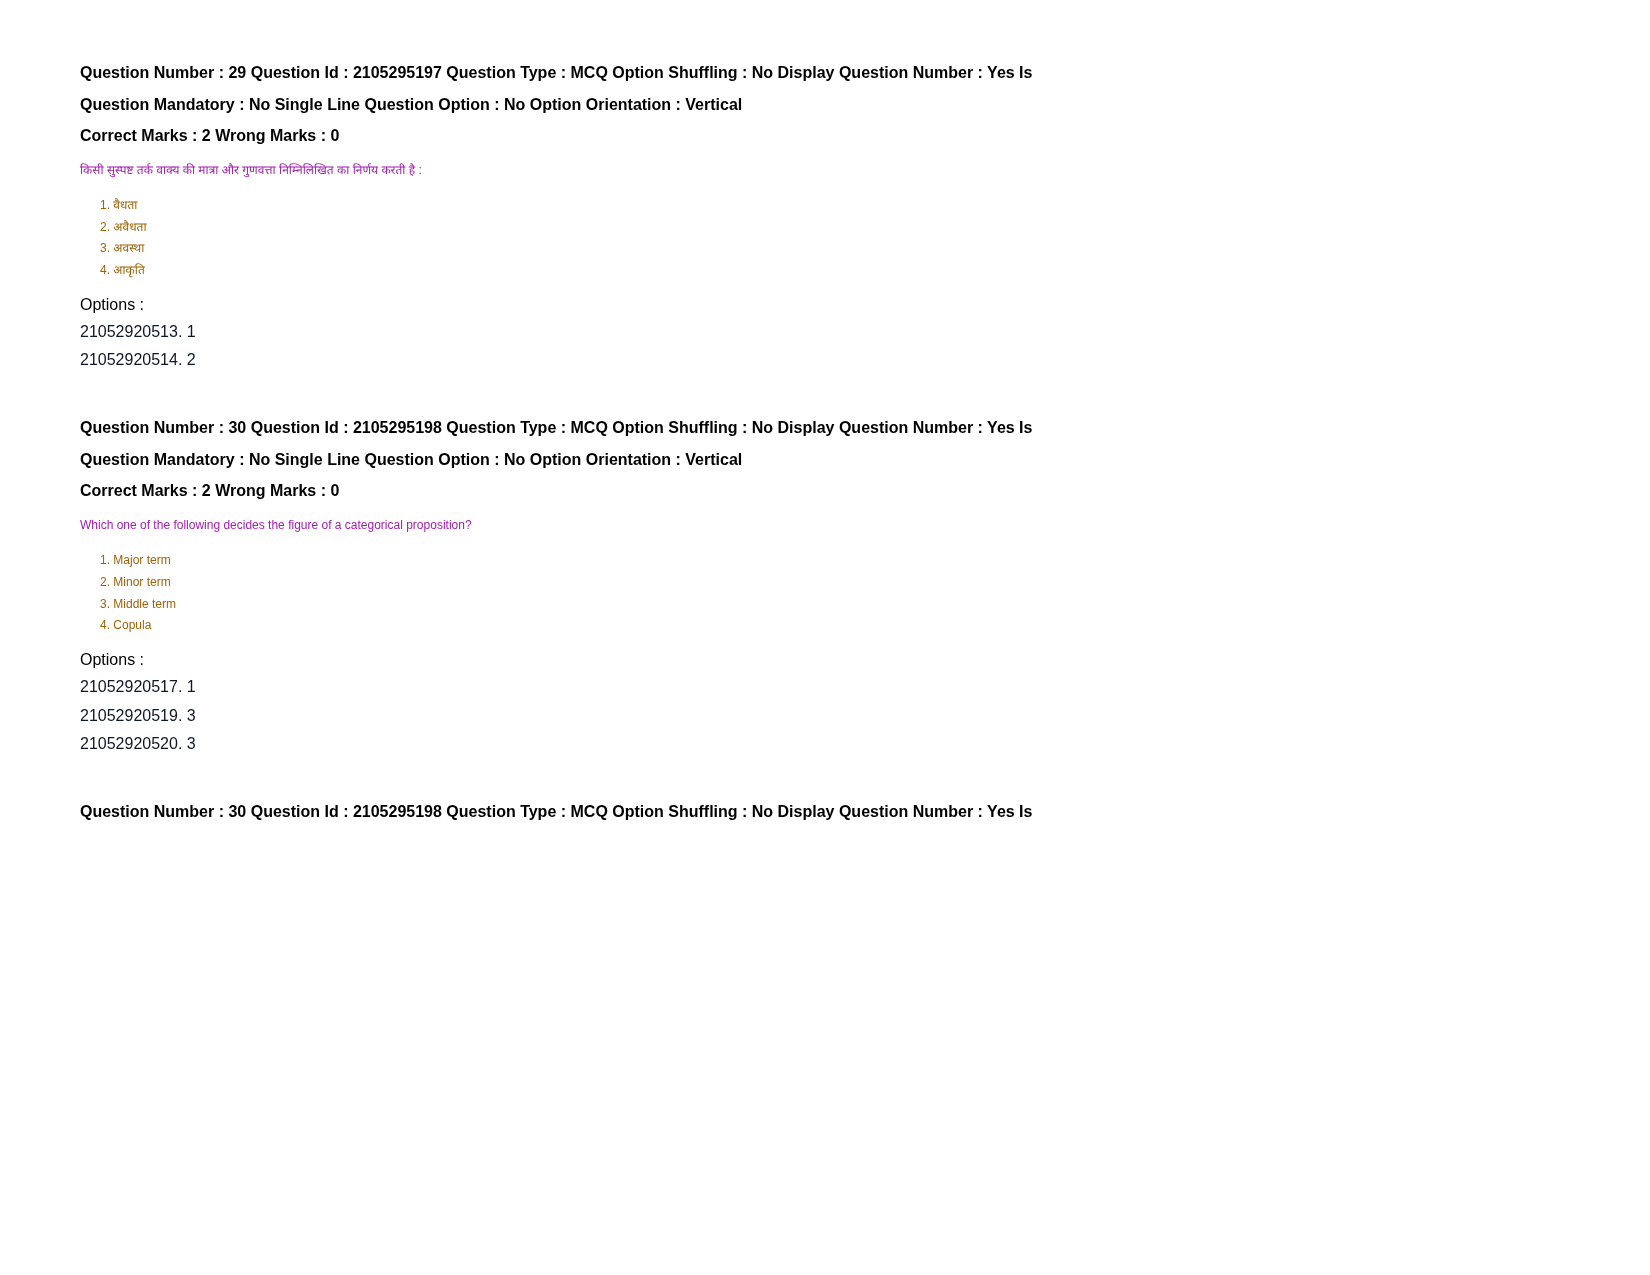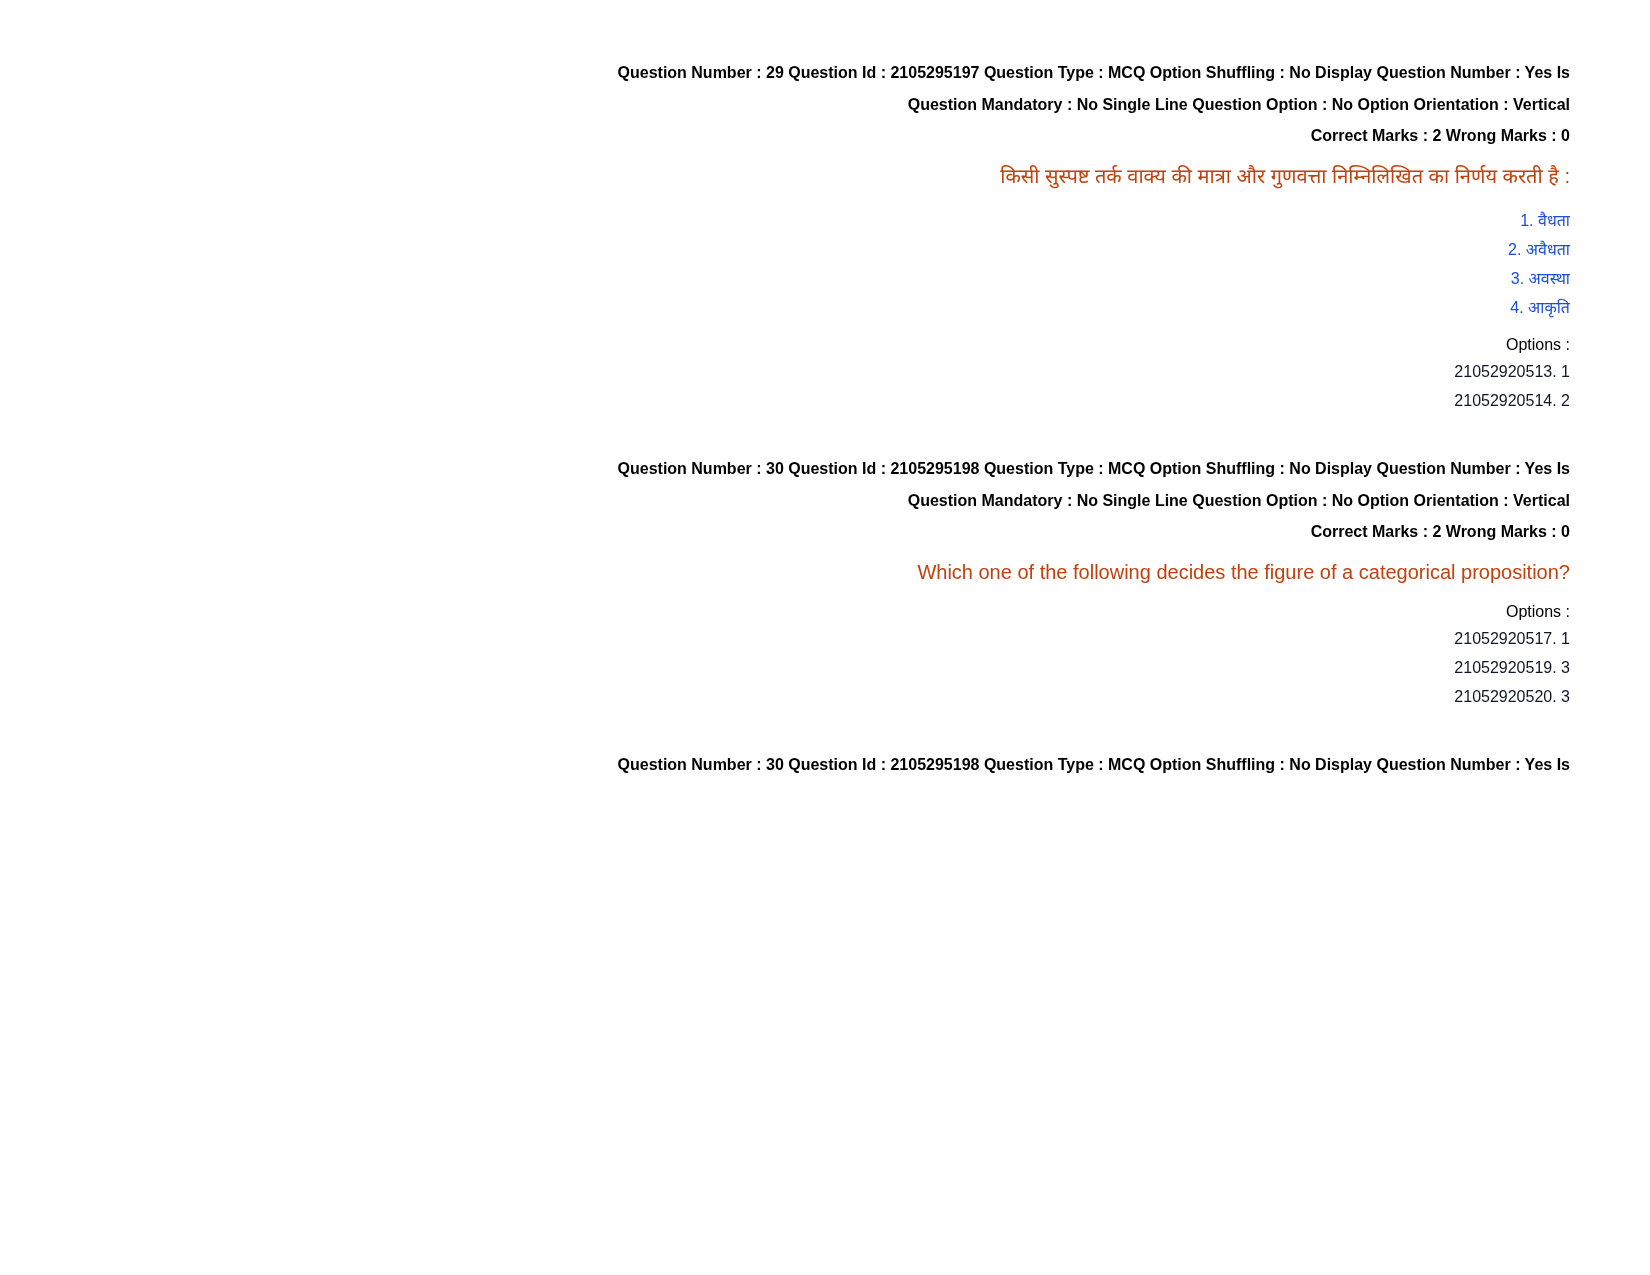--- a/index.html
+++ b/index.html
@@ -1,19 +1,18 @@
 <!DOCTYPE html>
 <html><head>
   <meta charset="utf-8">
   <style>
     * {
       margin: 0;
       padding: 0;
       box-sizing: border-box;
-      text-align: right;
     }
     body {
       background: #ffffff;
       font-family: Arial, sans-serif;
       font-size: 16px;
       color: #000000;
       width: 1650px;
       min-height: 1275px;
       padding: 60px 80px;
     }
@@ -26,33 +25,33 @@
       line-height: 1.6;
       margin-bottom: 6px;
     }
     .question-marks {
       font-weight: bold;
       font-size: 16px;
       margin-bottom: 16px;
       margin-top: 10px;
     }
     .question-text {
-      font-size: 20px;
-      color: #c2410c;
+      font-size: 12px;
+      color: #a21caf;
       margin-bottom: 16px;
       line-height: 1.5;
     }
     .options-list {
       list-style: none;
       margin-bottom: 14px;
       padding-left: 10px;
     }
     .options-list li {
-      font-size: 16px;
-      color: #1d4ed8;
+      font-size: 12px;
+      color: #a16207;
       line-height: 1.8;
       padding-left: 10px;
     }
     .options-label {
       font-weight: normal;
       font-size: 16px;
       margin-bottom: 4px;
     }
     .options-ids {
       font-size: 16px;
@@ -79,20 +78,26 @@
     <div>21052920513. 1</div>
     <div>21052920514. 2</div>
   </div>
 </div>
 
 <div class="question-block">
   <div class="question-meta">Question Number : 30 Question Id : 2105295198 Question Type : MCQ Option Shuffling : No Display Question Number : Yes Is</div>
   <div class="question-meta">Question Mandatory : No Single Line Question Option : No Option Orientation : Vertical</div>
   <div class="question-marks">Correct Marks : 2 Wrong Marks : 0</div>
   <div class="question-text">Which one of the following decides the figure of a categorical proposition?</div>
+  <ul class="options-list">
+    <li>1. Major term</li>
+    <li>2. Minor term</li>
+    <li>3. Middle term</li>
+    <li>4. Copula</li>
+  </ul>
   <div class="options-label">Options :</div>
   <div class="options-ids">
     <div>21052920517. 1</div>
     <div>21052920519. 3</div>
     <div>21052920520. 3</div>
   </div>
 </div>
 
 <div class="question-block">
   <div class="question-meta">Question Number : 30 Question Id : 2105295198 Question Type : MCQ Option Shuffling : No Display Question Number : Yes Is</div>

